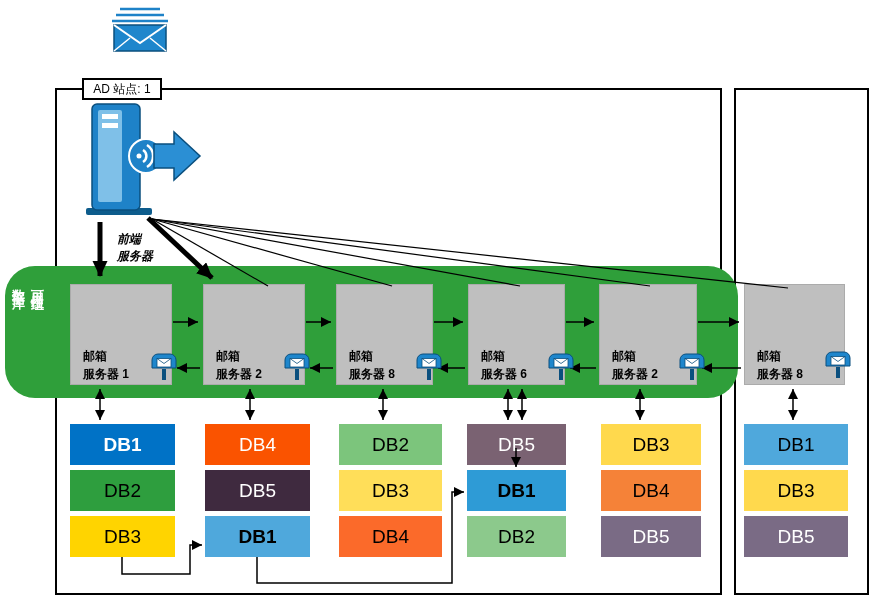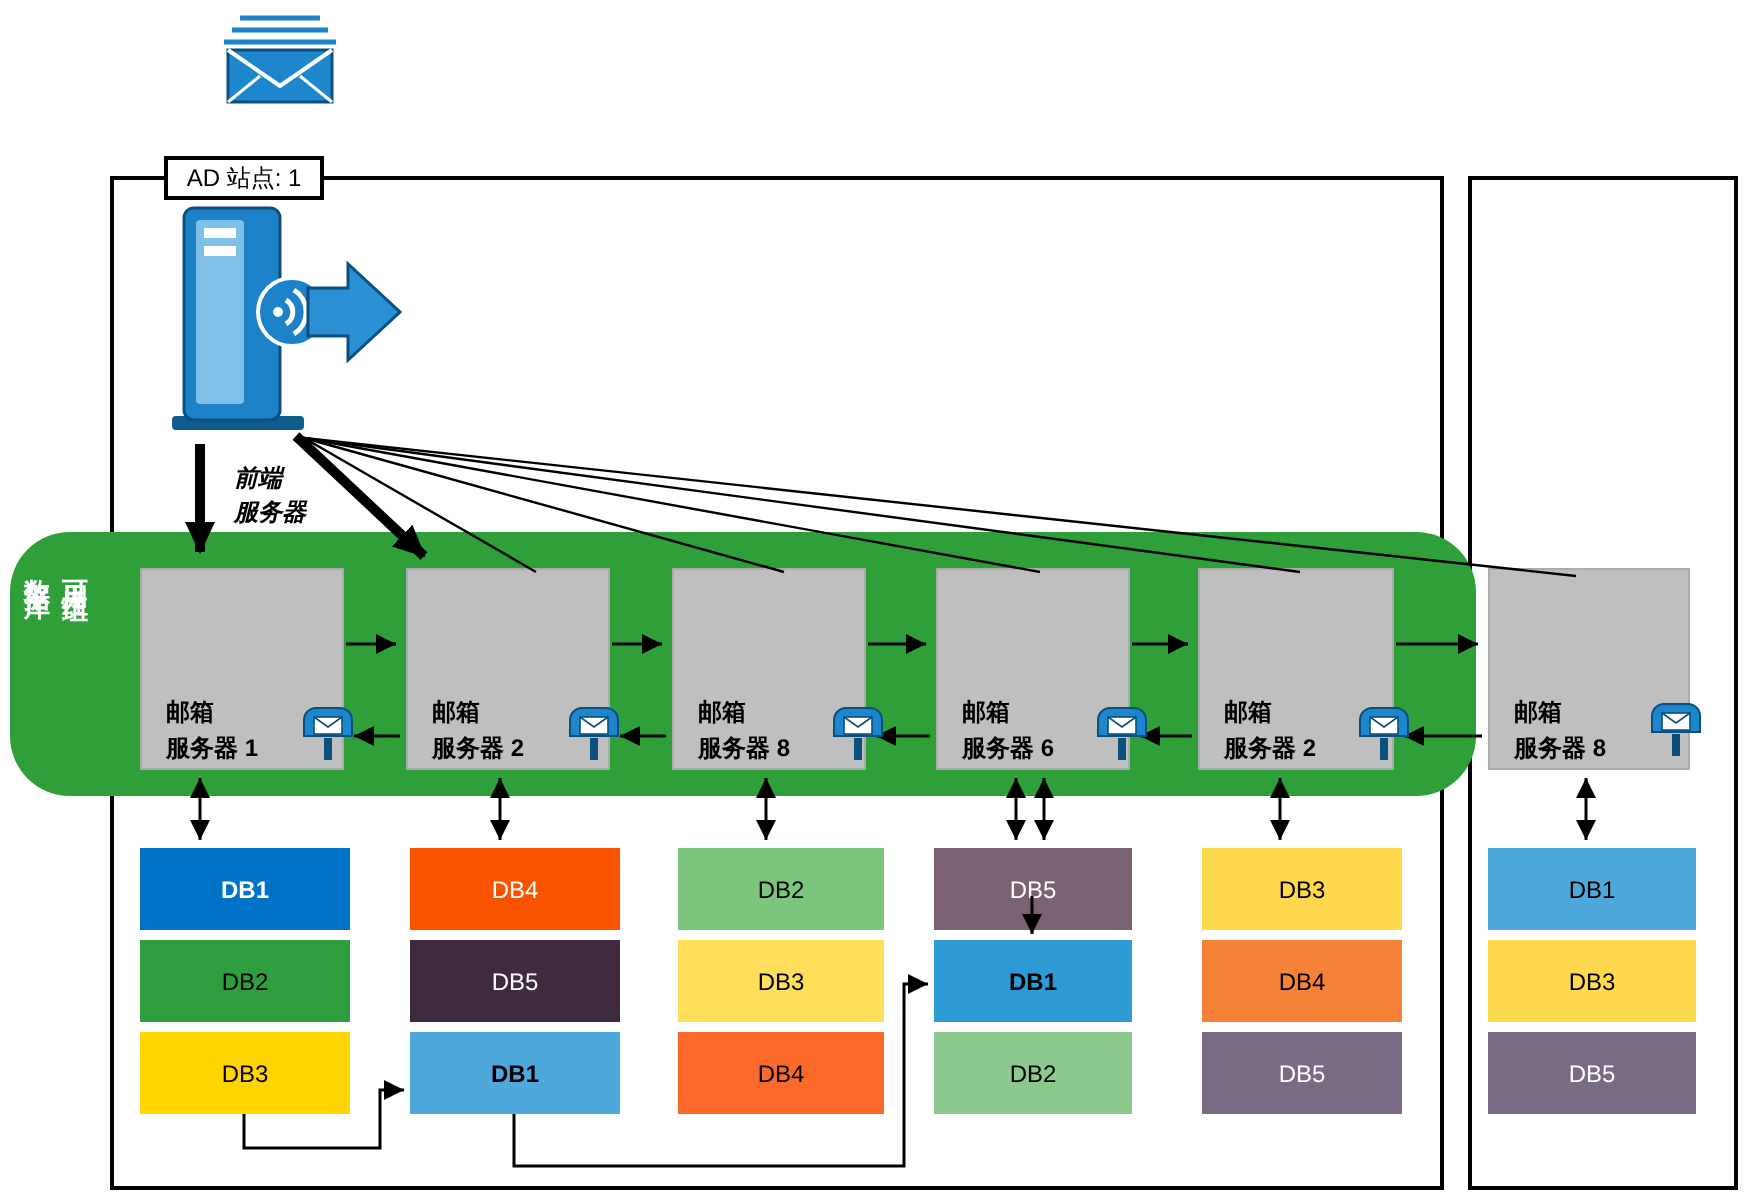--- a/index.html
+++ b/index.html
@@ -8,21 +8,21 @@
   .abs { position:absolute; }
   .site-rect { border:2px solid #000; z-index:1; background:transparent; }
   .site-label { background:#fff; border:2px solid #000; display:flex; align-items:center; justify-content:center;
                 font-size:12px; color:#000; z-index:4; }
   .dag-band { border-radius:30px; z-index:2; }
   .dag-label { z-index:3; display:flex; flex-direction:row; gap:1px; color:#fff; font-weight:bold;
                font-size:13px; }
   .dag-label span { writing-mode:vertical-lr; text-orientation:upright; letter-spacing:3px; }
   .server-box { z-index:3; display:flex; flex-direction:column; justify-content:flex-end; padding-left:12px;
                 font-size:12px; font-weight:bold; color:#000; line-height:1.55; border:1px solid #ababab; }
-  .db-cell { z-index:3; display:flex; align-items:center; justify-content:center; font-size:12px; }
+  .db-cell { z-index:3; display:flex; align-items:center; justify-content:center; font-size:19px; }
   .frontend-label { z-index:4; font-size:12px; font-weight:bold; color:#000; line-height:1.45;font-style:italic; }
   #overlay { position:absolute; left:0; top:0; z-index:5; pointer-events:none; }
   .icon-abs { z-index:6; }
   svg { display:block; }
 </style>
 </head>
 <body>
 
 <div id="canvas">
 

